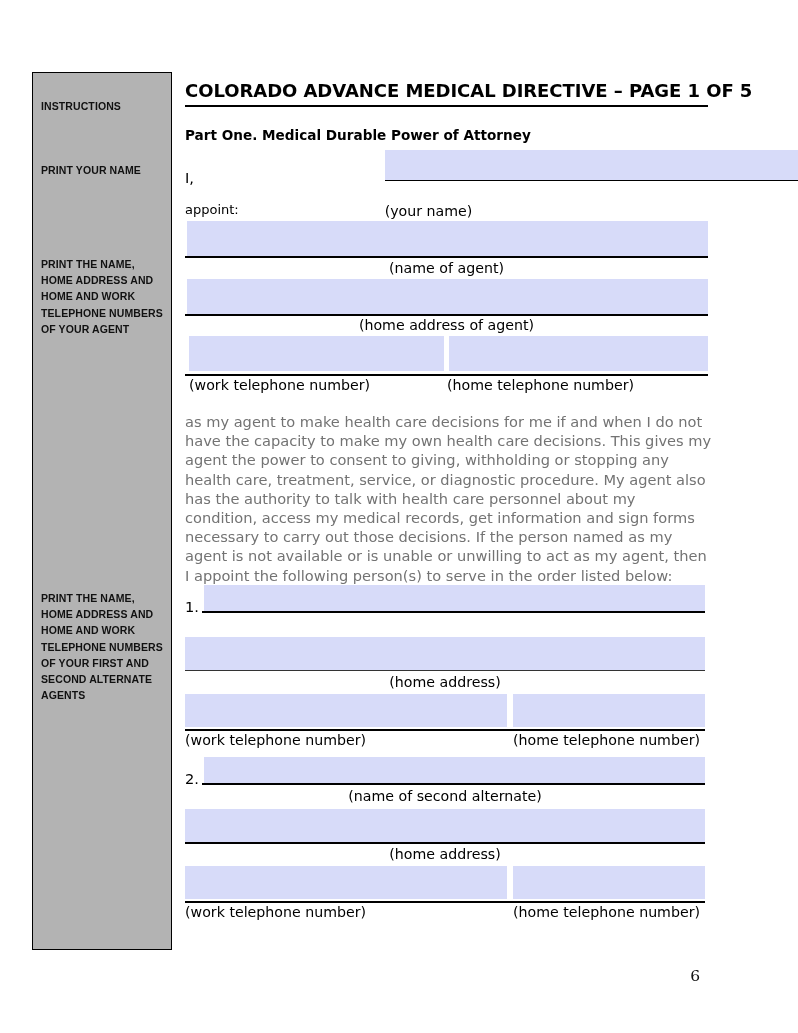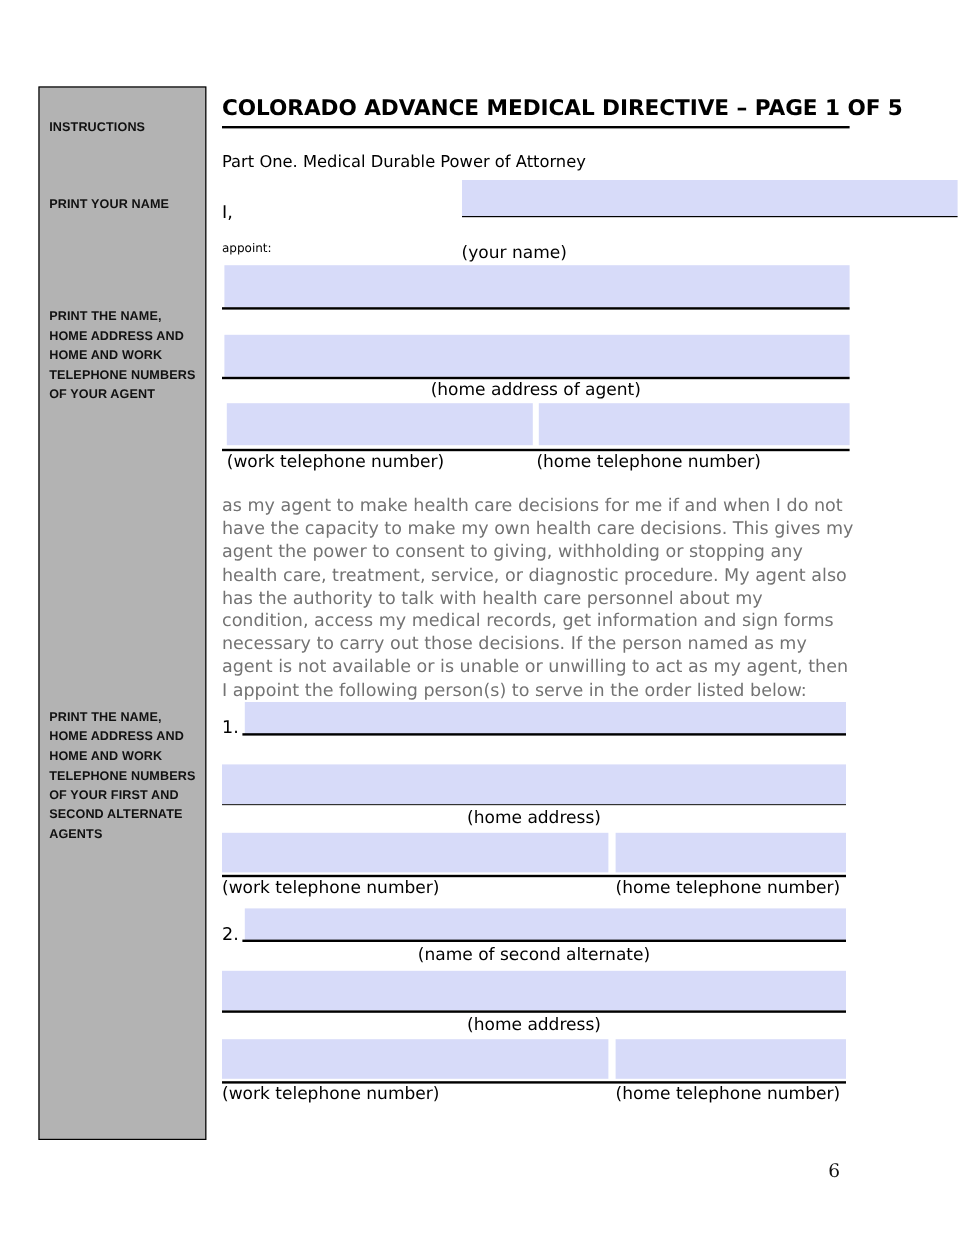--- a/index.html
+++ b/index.html
@@ -71,21 +71,21 @@
     height: 1.6px;
     background: #000000;
   }
 
   
   #part-one-heading {
     position: absolute;
     left: 185px;
     top: 127px;
     font-size: 13.6px;
-    font-weight: normal;
+    font-weight: bold;
     color: #000000;
     white-space: nowrap;
   }
 
   
   #intro-line {
     position: absolute;
     left: 185px;
     top: 164px;
     width: 525px;
@@ -121,21 +121,21 @@
     top: 203px;
     width: 487px;
     text-align: center;
     font-size: 14.2px;
     color: #000000;
   }
   #appoint-word {
     position: absolute;
     left: 185px;
     top: 202px;
-    font-size: 10px;
+    font-size: 13px;
     color: #000000;
   }
 
   
   .field-box {
     position: absolute;
     background: #d7dbf9;
   }
   .field-rule {
     position: absolute;
@@ -268,20 +268,21 @@
     <span id="intro-i">I,</span>
     <div class="field-box" id="your-name-field"></div>
     <div id="your-name-rule"></div>
 
   </div>
   <div id="your-name-caption">(your name)</div>
   <div id="appoint-word">appoint:</div>
 
   <div class="field-box" id="agent-name-box"></div>
   <div class="field-rule" id="agent-name-rule"></div>
+  <div class="field-caption" id="agent-name-cap">(name of agent)</div>
 
   <div class="field-box" id="agent-addr-box"></div>
   <div class="field-rule" id="agent-addr-rule"></div>
   <div class="field-caption" id="agent-addr-cap">(home address of agent)</div>
 
   <div class="field-box" id="agent-workphone-box"></div>
   <div class="field-box" id="agent-homephone-box"></div>
   <div class="field-rule" id="agent-phone-rule"></div>
   <div class="field-caption" id="agent-workphone-cap">(work telephone number)</div>
   <div class="field-caption" id="agent-homephone-cap">(home telephone number)</div>

